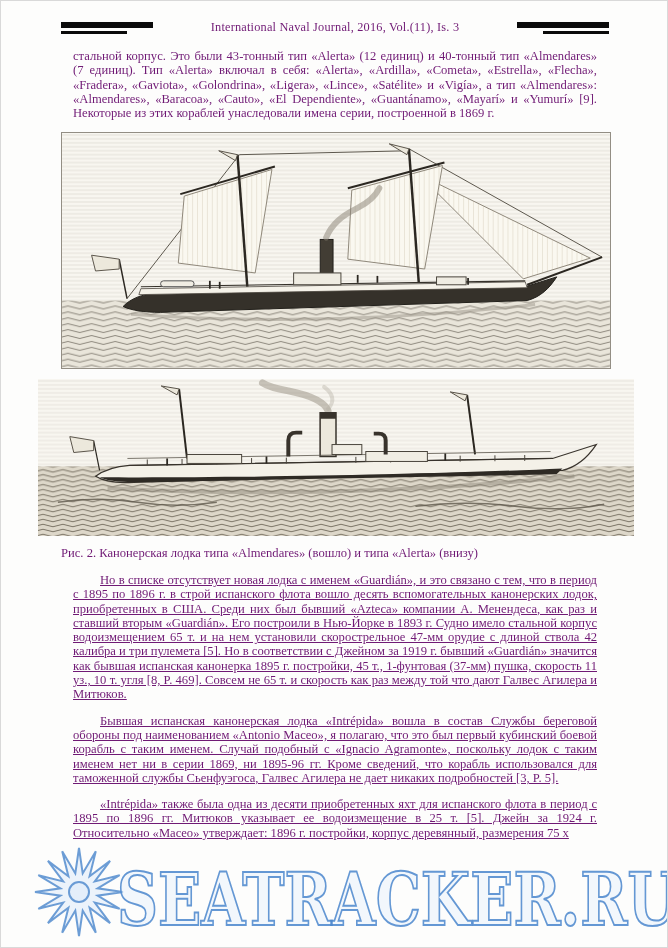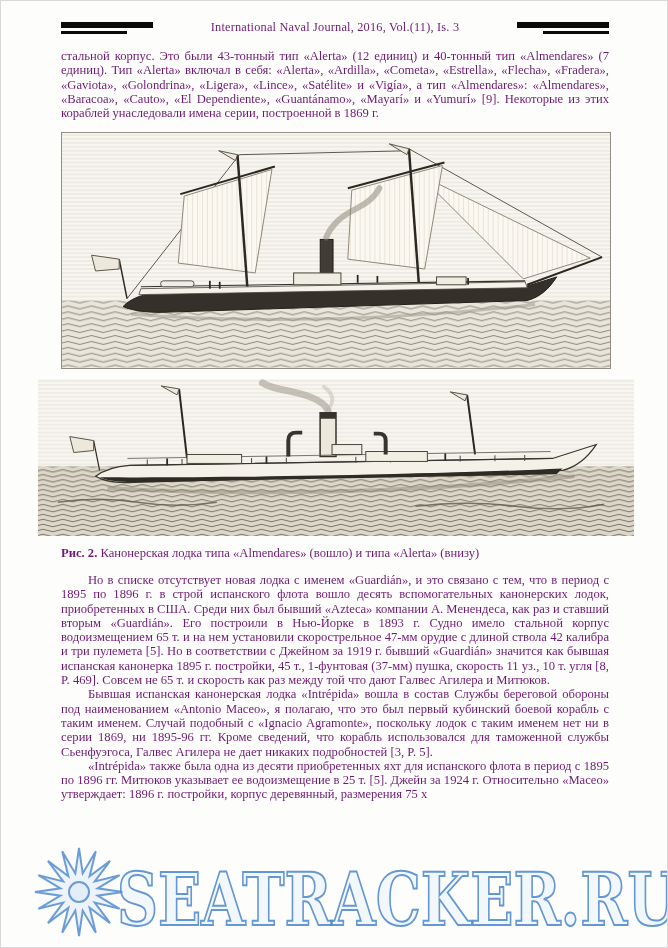--- a/index.html
+++ b/index.html
@@ -15,30 +15,30 @@
     color:#701a75;
     overflow:hidden;
   }
   .header { display:flex; align-items:flex-start; justify-content:space-between; margin-bottom:14px; }
   .bars { width:92px; padding-top:3px; }
   .bar-a { height:6px; background:#0a0a0a; }
   .bar-b { height:3px; background:#0a0a0a; width:66px; margin-top:3px; }
   .bars.right .bar-b { margin-left:auto; }
   .journal-title { font-size:12.3px; letter-spacing:.2px; text-align:center; padding-top:1px; white-space:nowrap; }
 
-  p.body-text { margin:0; font-size:12.6px; line-height:14.3px; text-align:justify; }
-  p.indent { text-indent:27px; }
+  p.body-text { margin:12px; font-size:12.6px; line-height:14.3px; text-align:justify; }
+  p.indent { text-indent:27px;text-decoration:underline; }
 
   figure { margin:0; }
   .figure svg { display:block; width:100%; height:auto; }
   .fig-top { width:548px; margin:12px auto 4px auto; border:1px solid #938e84; background:#f8f6f0; }
   .fig-bottom { width:596px; margin:10px 0 0 -23px; background:#f8f6f0; }
 
   .caption { margin:10px 0 12px 0; font-size:12.6px; }
-  .caption b { font-weight:bold;margin-top:40px; }
+  .caption b { font-weight:normal;margin-top:40px; }
 
   .footer { position:absolute; left:60px; right:58px; bottom:30px; z-index:2; }
   .rule { height:1px; background:#161616; }
   .page-number { text-align:center; font-size:12.6px; padding:2px 0 3px 0; }
 
   .watermark { position:absolute; left:12px; top:838px; width:668px; height:110px; z-index:6; pointer-events:none; }
   .watermark svg { display:block; width:100%; height:100%; }
 </style>
 </head>
 <body>

